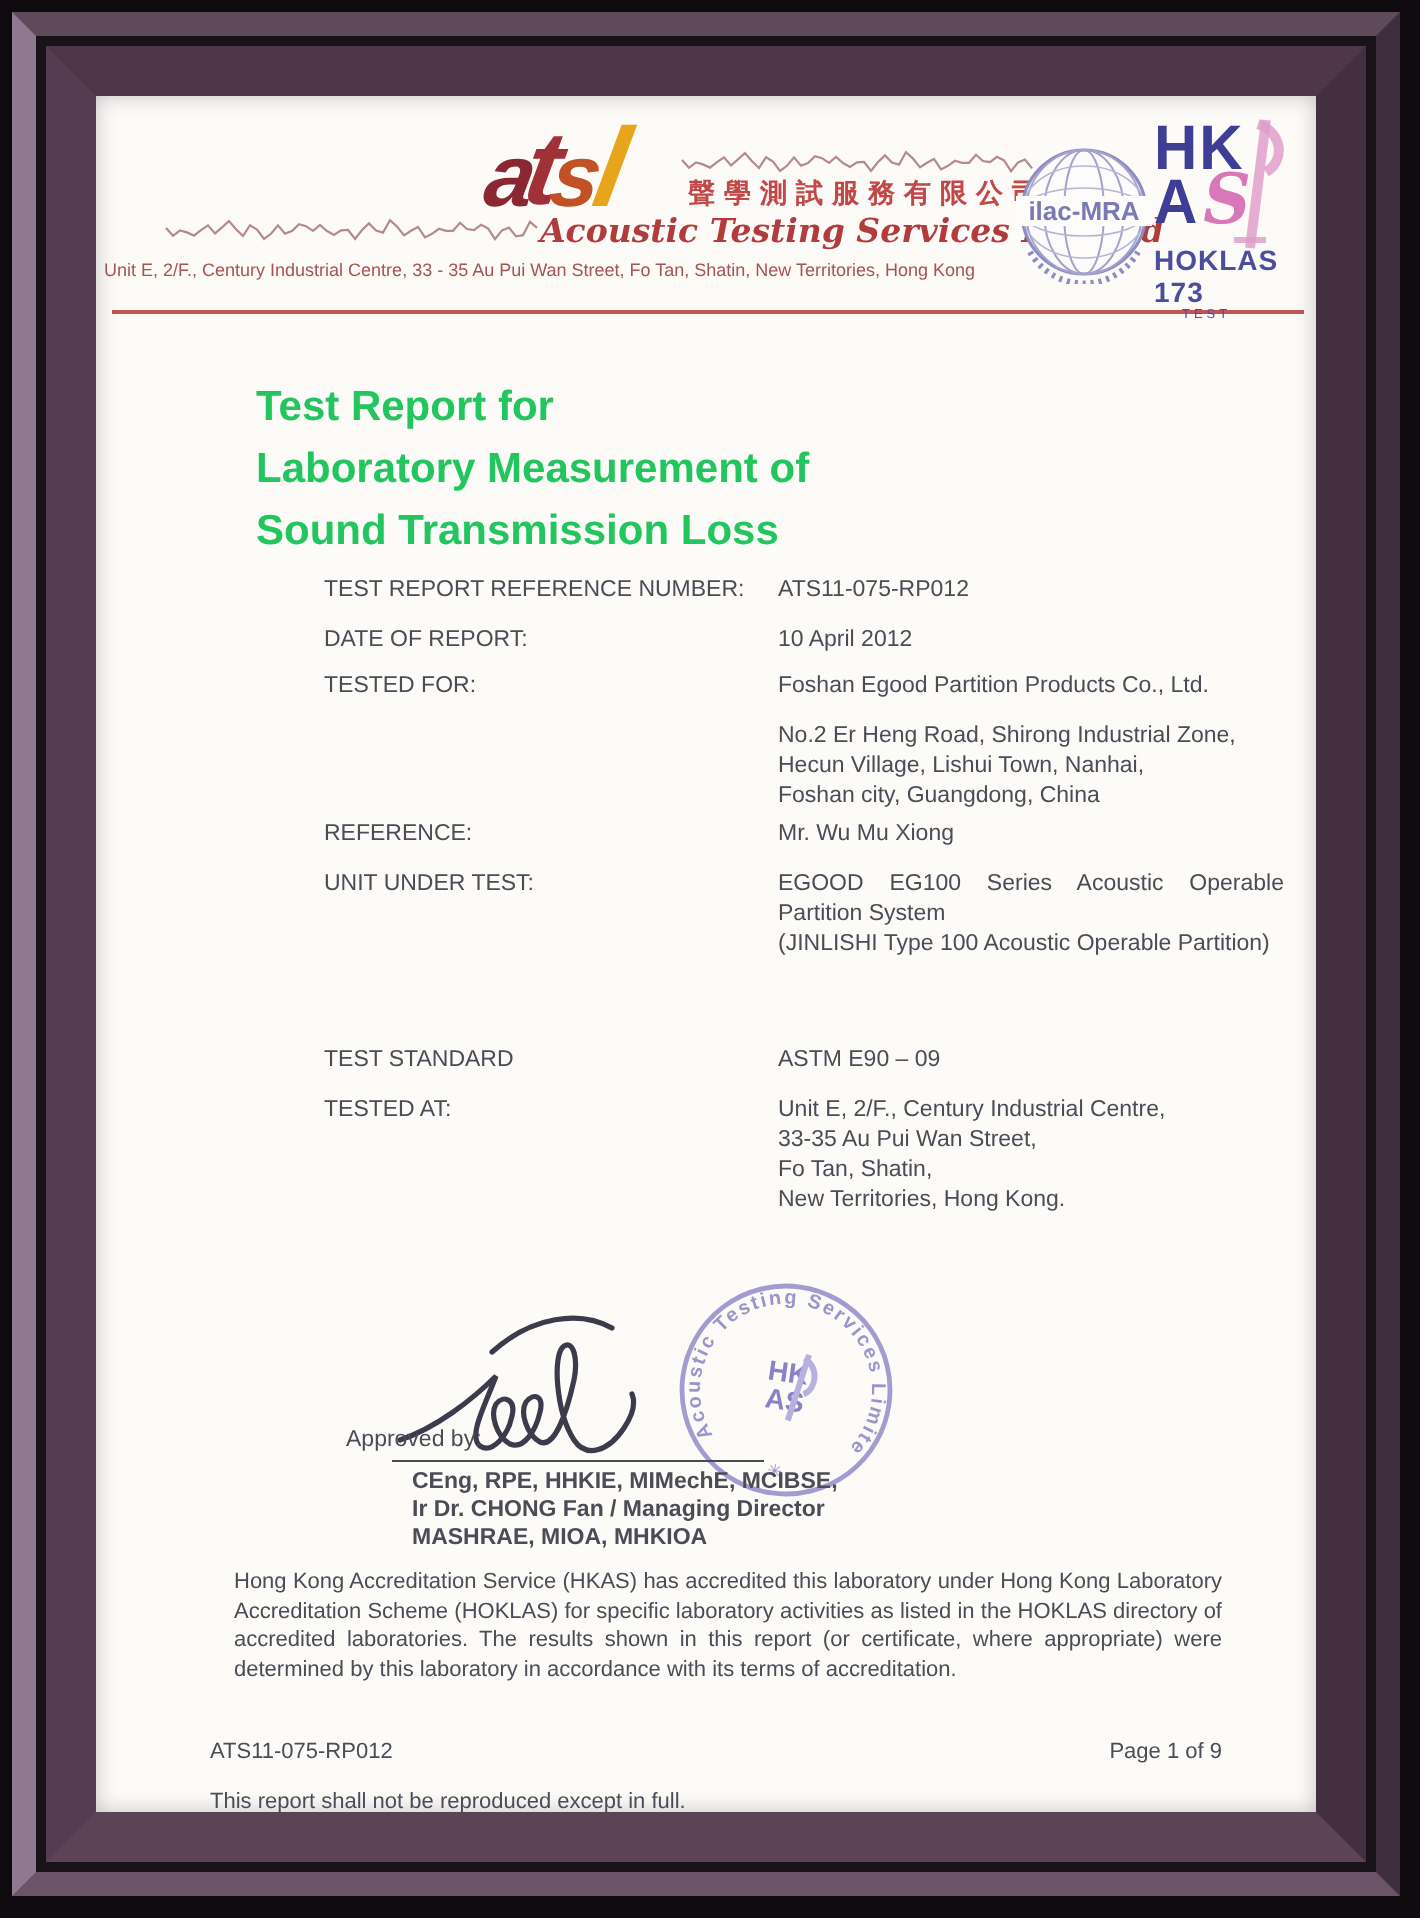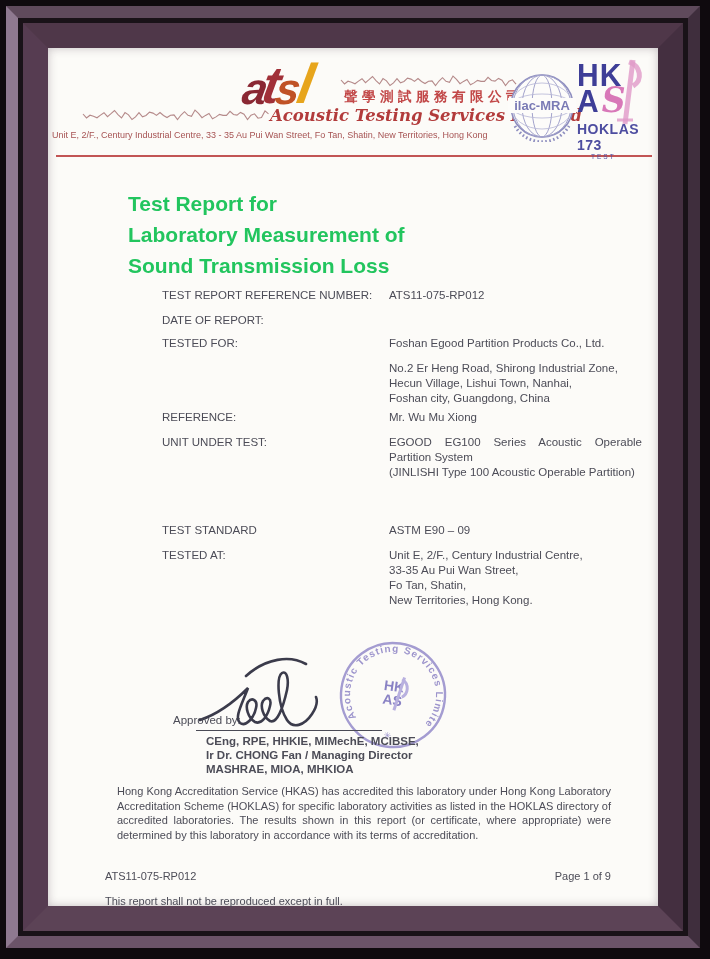--- a/index.html
+++ b/index.html
@@ -129,20 +129,21 @@
       <div>Laboratory Measurement of</div>
       <div>Sound Transmission Loss</div>
     </div>
 
     <div class="row" style="top:240px">
       <div class="lbl">TEST REPORT REFERENCE NUMBER:</div>
       <div class="val">ATS11-075-RP012</div>
     </div>
     <div class="row" style="top:265px">
       <div class="lbl">DATE OF REPORT:</div>
+      <div class="val">10 April 2012</div>
     </div>
     <div class="row" style="top:288px">
       <div class="lbl">TESTED FOR:</div>
       <div class="val">Foshan Egood Partition Products Co., Ltd.</div>
     </div>
     <div class="row" style="top:313px">
       <div class="lbl"></div>
       <div class="val">No.2 Er Heng Road, Shirong Industrial Zone,
 Hecun Village, Lishui Town, Nanhai,
 Foshan city, Guangdong, China</div>

